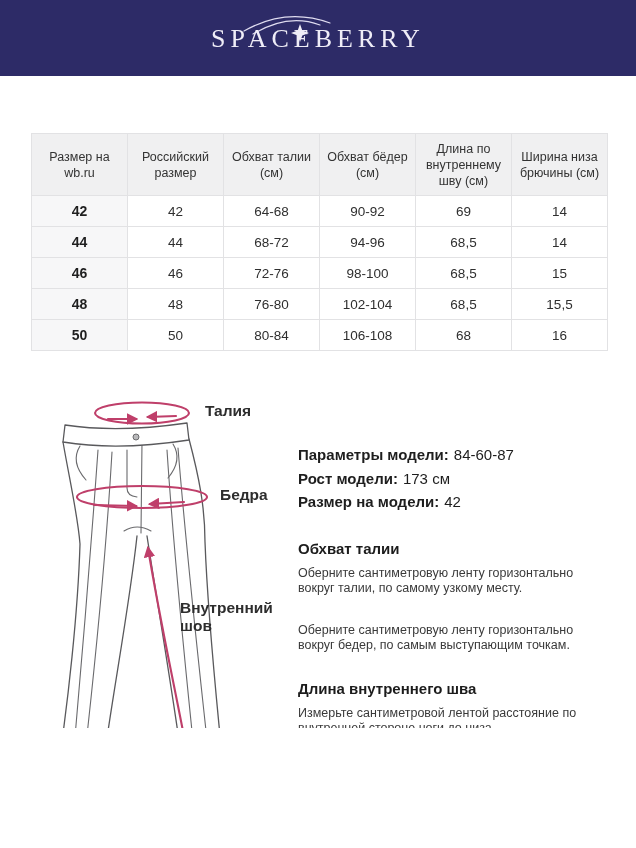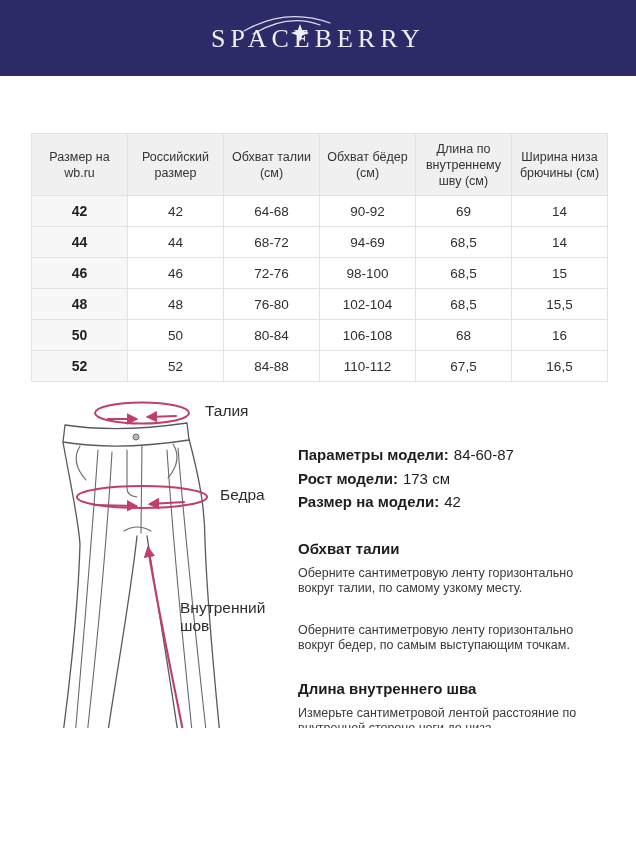--- a/index.html
+++ b/index.html
@@ -17,21 +17,21 @@
   .size-table{position:absolute;left:31px;top:133px;width:577px;border-collapse:collapse;
               table-layout:fixed;}
   .size-table th,.size-table td{border:1px solid #e2e2e4;text-align:center;vertical-align:middle;
               padding:2px 5px;}
   .size-table th{background:#f0f0f1;font-weight:400;font-size:12.5px;line-height:16px;color:#333;height:57px;}
   .size-table td{font-size:13.5px;color:#2f2f2f;height:26px;background:#fff;}
   .size-table td.first{background:#f7f7f8;font-weight:700;font-size:14px;color:#1f1f1f;}
 
   
   .pants-svg{position:absolute;left:20px;top:392px;width:250px;height:430px;}
-  .diag-label{position:absolute;font-size:15.5px;font-weight:400;color:#2d2d2d;white-space:nowrap;}
+  .diag-label{position:absolute;font-size:15.5px;font-weight:700;color:#2d2d2d;white-space:nowrap;}
   .diag-label.wrap{white-space:normal;width:104px;line-height:18px;}
   #lbl-waist{left:205px;top:402px;}
   #lbl-hips{left:220px;top:486px;}
   #lbl-inseam{left:180px;top:599px;}
   #lbl-hem{left:64px;top:794px;font-size:16px;margin-left:48px;}
 
   
   .info-col{position:absolute;left:298px;top:443px;width:315px;}
   .model-line{font-size:15px;line-height:23.5px;color:#1e1e1e;}
   .model-line .mlabel{font-weight:700;text-align:right;}
@@ -78,21 +78,21 @@
         <td>42</td>
         <td>64-68</td>
         <td>90-92</td>
         <td>69</td>
         <td>14</td>
       </tr>
       <tr>
         <td class="first">44</td>
         <td>44</td>
         <td>68-72</td>
-        <td>94-69</td>
+        <td>94-96</td>
         <td>68,5</td>
         <td>14</td>
       </tr>
       <tr>
         <td class="first">46</td>
         <td>46</td>
         <td>72-76</td>
         <td>98-100</td>
         <td>68,5</td>
         <td>15</td>
@@ -105,28 +105,20 @@
         <td>68,5</td>
         <td>15,5</td>
       </tr>
       <tr>
         <td class="first">50</td>
         <td>50</td>
         <td>80-84</td>
         <td>106-108</td>
         <td>68</td>
         <td>16</td>
-      </tr>
-      <tr>
-        <td class="first">52</td>
-        <td>52</td>
-        <td>84-88</td>
-        <td>110-112</td>
-        <td>67,5</td>
-        <td>16,5</td>
       </tr>
     </tbody>
   </table>
 
   <svg class="pants-svg" viewBox="0 0 250 430">
     <defs>
       <marker id="ah" viewBox="0 0 10 10" refX="8" refY="5" markerWidth="5.5" markerHeight="5.5" orient="auto-start-reverse">
         <path d="M0,0 L10,5 L0,10 Z" fill="#bf3f6a"></path>
       </marker>
     </defs>

